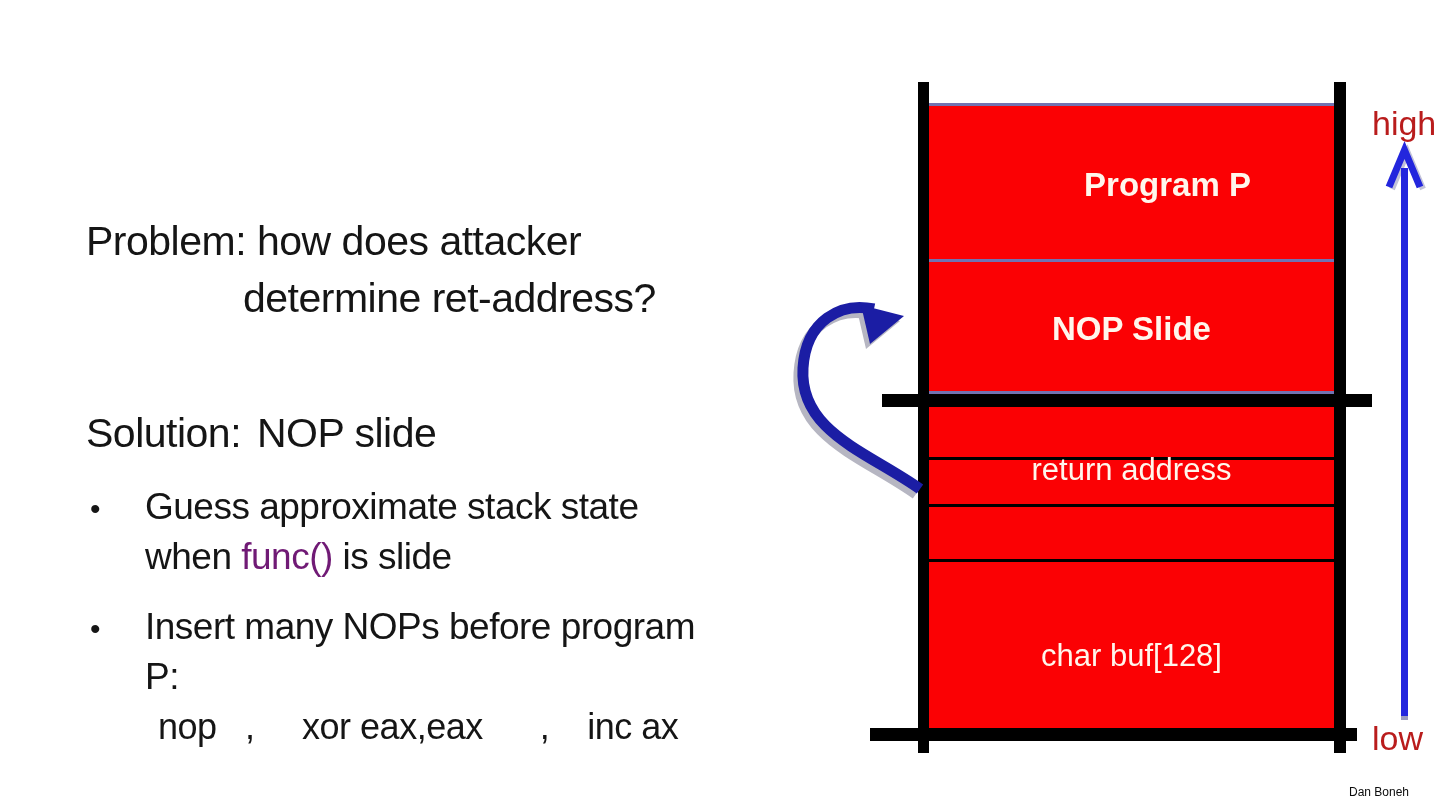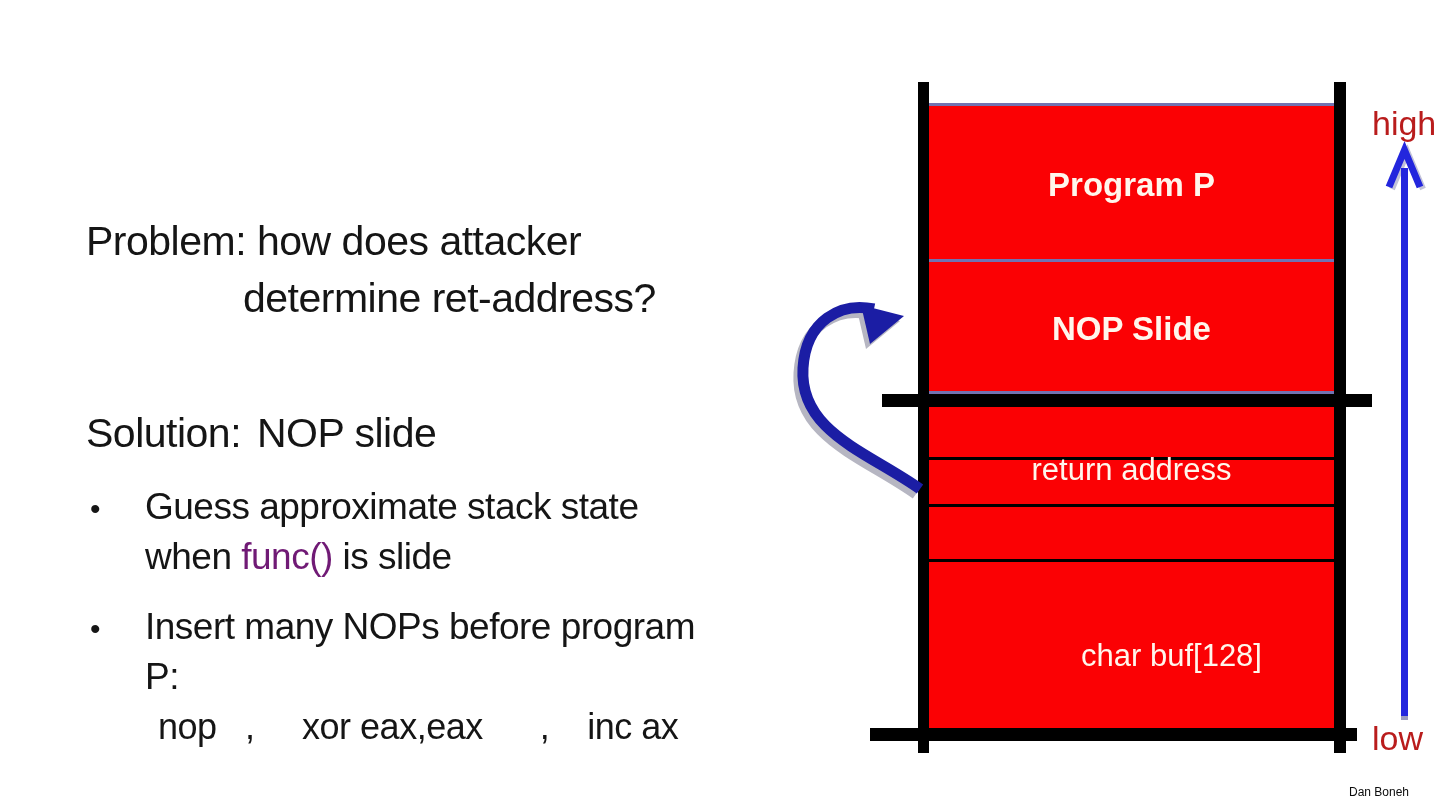--- a/index.html
+++ b/index.html
@@ -61,24 +61,24 @@
   <div class="abs hline blk" style="top:457px;"></div>
   <div class="abs hline blk" style="top:504px;"></div>
   <div class="abs hline blk" style="top:559px;"></div>
 
   <div class="abs rail" style="left:918px;top:82px;width:11px;height:671px;"></div>
   <div class="abs rail" style="left:1334px;top:82px;width:12px;height:671px;"></div>
 
   <div class="abs thickbar" style="left:882px;top:394px;width:490px;"></div>
   <div class="abs thickbar" style="left:870px;top:728px;width:487px;"></div>
 
-  <div class="abs boxlabel bold" style="top:166px;">Program P</div>
+  <div class="abs boxlabel bold" style="top:166px;margin-left:36px;">Program P</div>
   <div class="abs boxlabel bold" style="top:310px;">NOP Slide</div>
   <div class="abs boxlabel reg" style="top:452px;">return address</div>
-  <div class="abs boxlabel reg" style="top:638px;padding-left:40px;">char buf[128]</div>
+  <div class="abs boxlabel reg" style="top:638px;">char buf[128]</div>
 
   <svg width="200" height="260" viewBox="760 270 200 260" style="left:760px;top:270px;">
     <g transform="translate(-4,5)" stroke="#b6b6c2" fill="#b6b6c2">
       <path d="M920,489 C868,452 799,432 803,368 C806,320 841,302 874,309" fill="none" stroke-width="11"></path>
       <polygon points="904,316 870,344 861,305" stroke="none"></polygon>
     </g>
     <g stroke="#1b1da4" fill="#1b1da4">
       <path d="M920,489 C868,452 799,432 803,368 C806,320 841,302 874,309" fill="none" stroke-width="11"></path>
       <polygon points="904,316 870,344 861,305" stroke="none"></polygon>
     </g>

